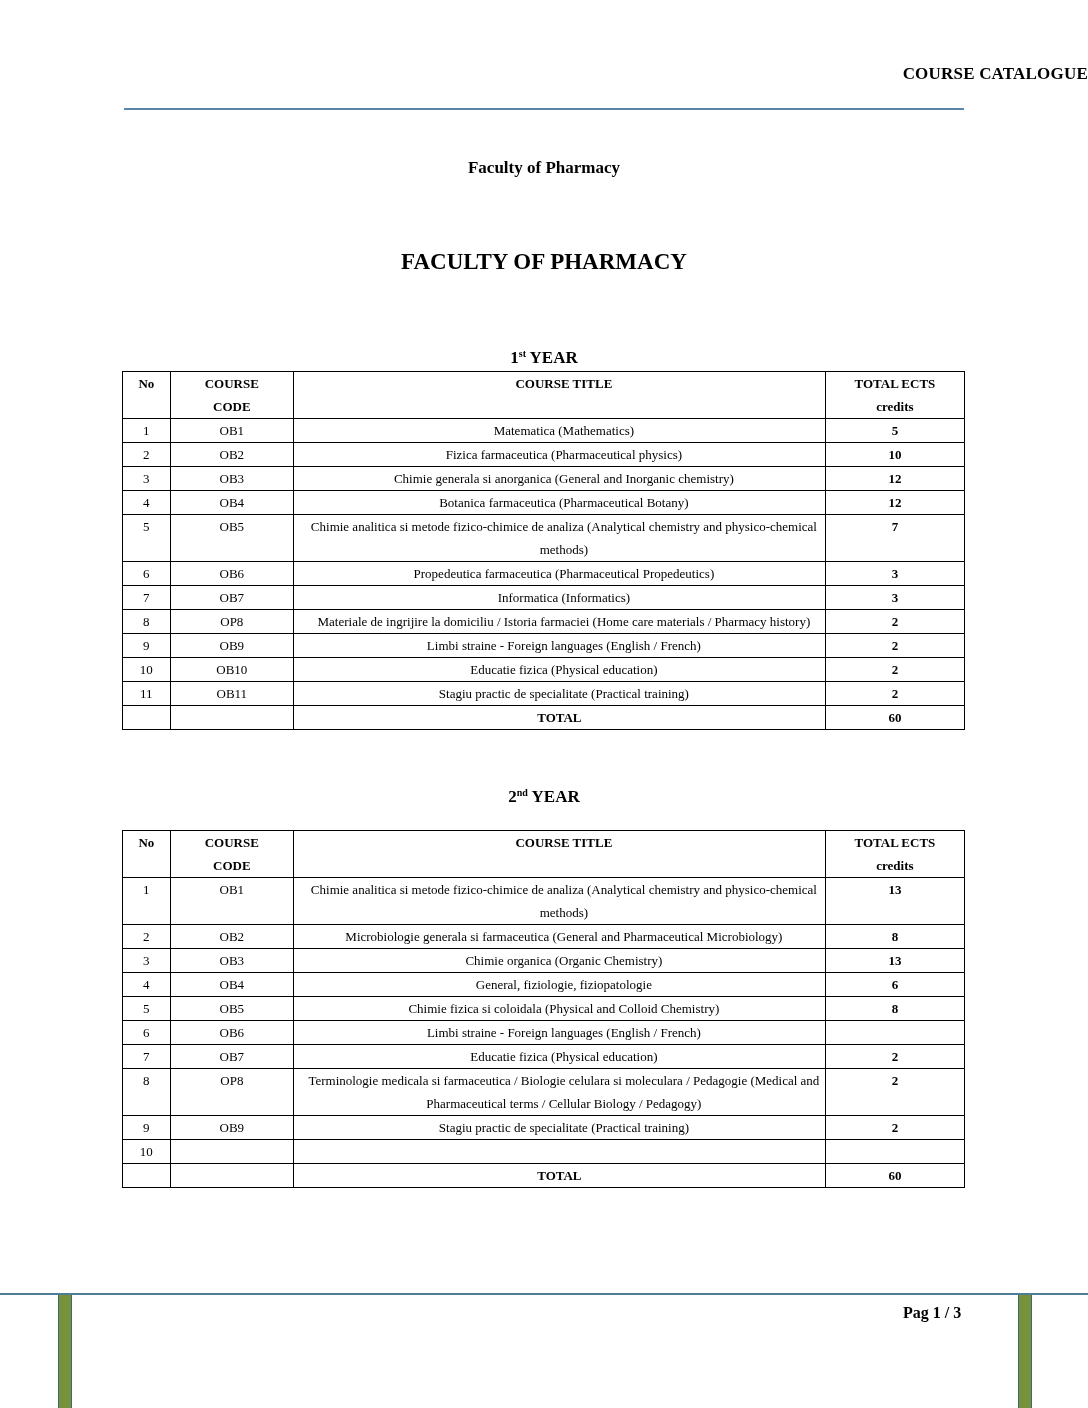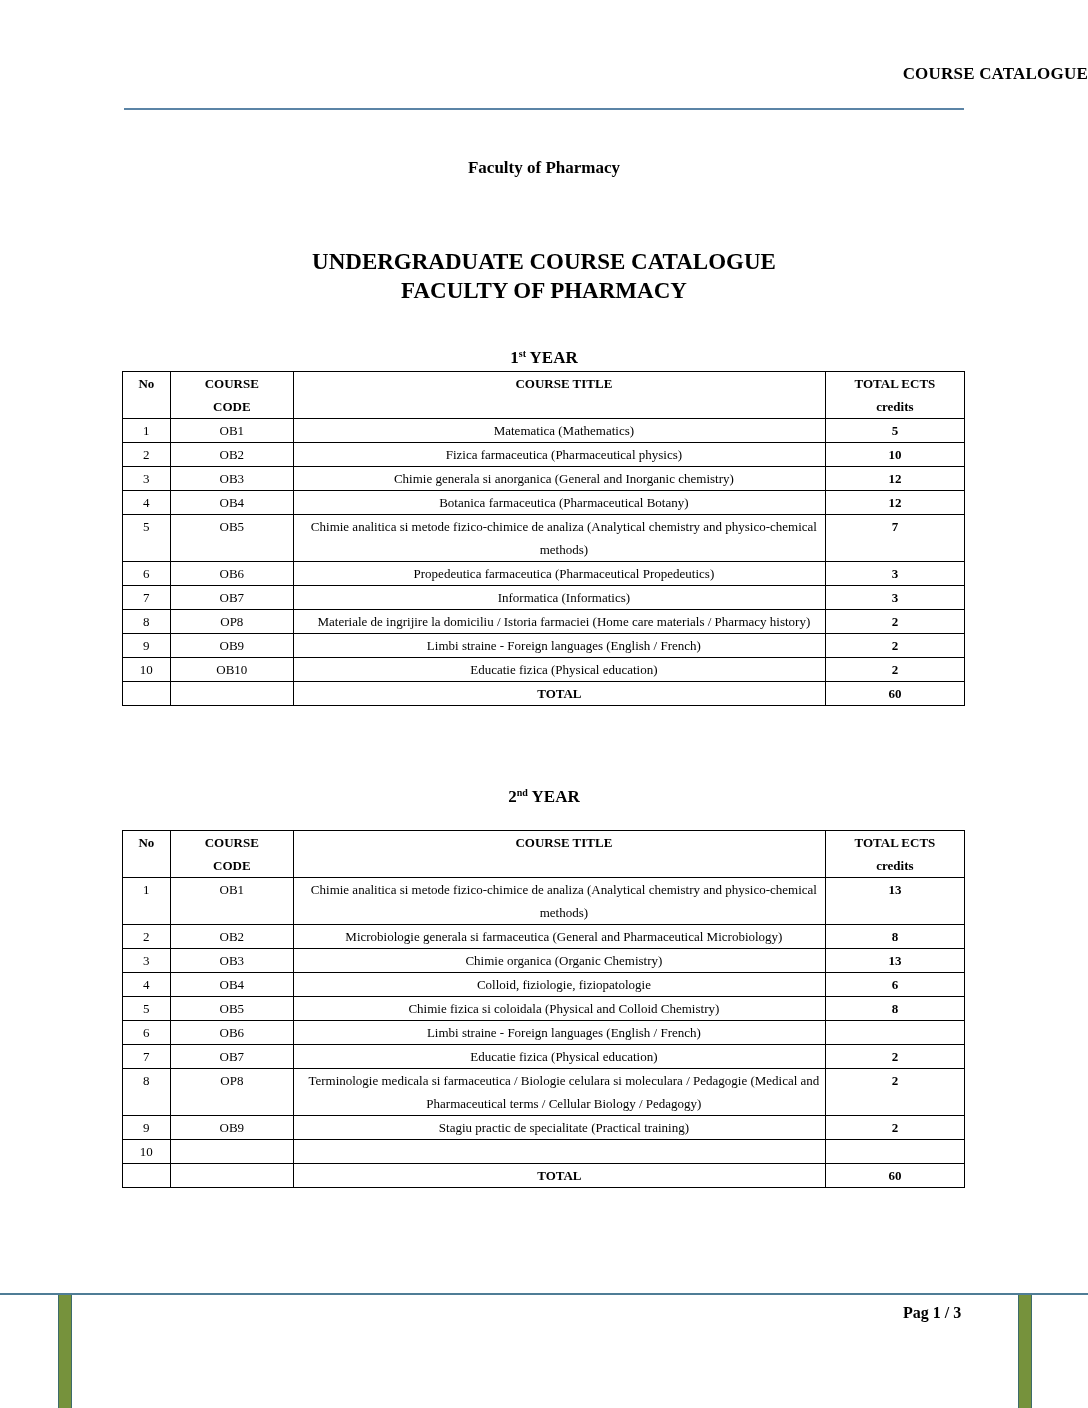--- a/index.html
+++ b/index.html
@@ -34,21 +34,20 @@
 </style>
 </head>
 <body>
 
 <div class="header-title">COURSE CATALOGUE</div>
 <div class="header-rule"></div>
 
 <div class="faculty">Faculty of Pharmacy</div>
 
 <div class="main-title">
-  <div>UNDERGRADUATE COURSE CATALOGUE</div>
   <div>FACULTY OF PHARMACY</div>
 </div>
 
 <div class="year-heading" style="top:348px;">
   <span>1</span><sup>st</sup>
   <span>YEAR</span>
 </div>
 <table class="course-table" id="table-year-1" style="top:371px;">
   <thead>
     <tr>
@@ -119,20 +118,26 @@
         <td class="c-title">Limbi straine - Foreign languages (English / French)</td>
         <td class="c-ects">2</td>
       </tr>
       <tr>
         <td class="c-no">10</td>
         <td class="c-code">OB10</td>
         <td class="c-title">Educatie fizica (Physical education)</td>
         <td class="c-ects">2</td>
       </tr>
       <tr>
+        <td class="c-no">11</td>
+        <td class="c-code">OB11</td>
+        <td class="c-title">Stagiu practic de specialitate (Practical training)</td>
+        <td class="c-ects">2</td>
+      </tr>
+      <tr>
         <td class="c-no"></td>
         <td class="c-code"></td>
         <td class="c-title total-label">TOTAL</td>
         <td class="c-ects">60</td>
       </tr>
     </tbody>
 </table>
 
 <div class="year-heading" style="top:787px;">
   <span>2</span><sup>nd</sup>
@@ -168,21 +173,21 @@
       </tr>
       <tr>
         <td class="c-no">3</td>
         <td class="c-code">OB3</td>
         <td class="c-title">Chimie organica (Organic Chemistry)</td>
         <td class="c-ects">13</td>
       </tr>
       <tr>
         <td class="c-no">4</td>
         <td class="c-code">OB4</td>
-        <td class="c-title">Colloid, fiziologie, fiziopatologie</td>
+        <td class="c-title">General, fiziologie, fiziopatologie</td>
         <td class="c-ects">6</td>
       </tr>
       <tr>
         <td class="c-no">5</td>
         <td class="c-code">OB5</td>
         <td class="c-title">Chimie fizica si coloidala (Physical and Colloid Chemistry)</td>
         <td class="c-ects">8</td>
       </tr>
       <tr>
         <td class="c-no">6</td>

